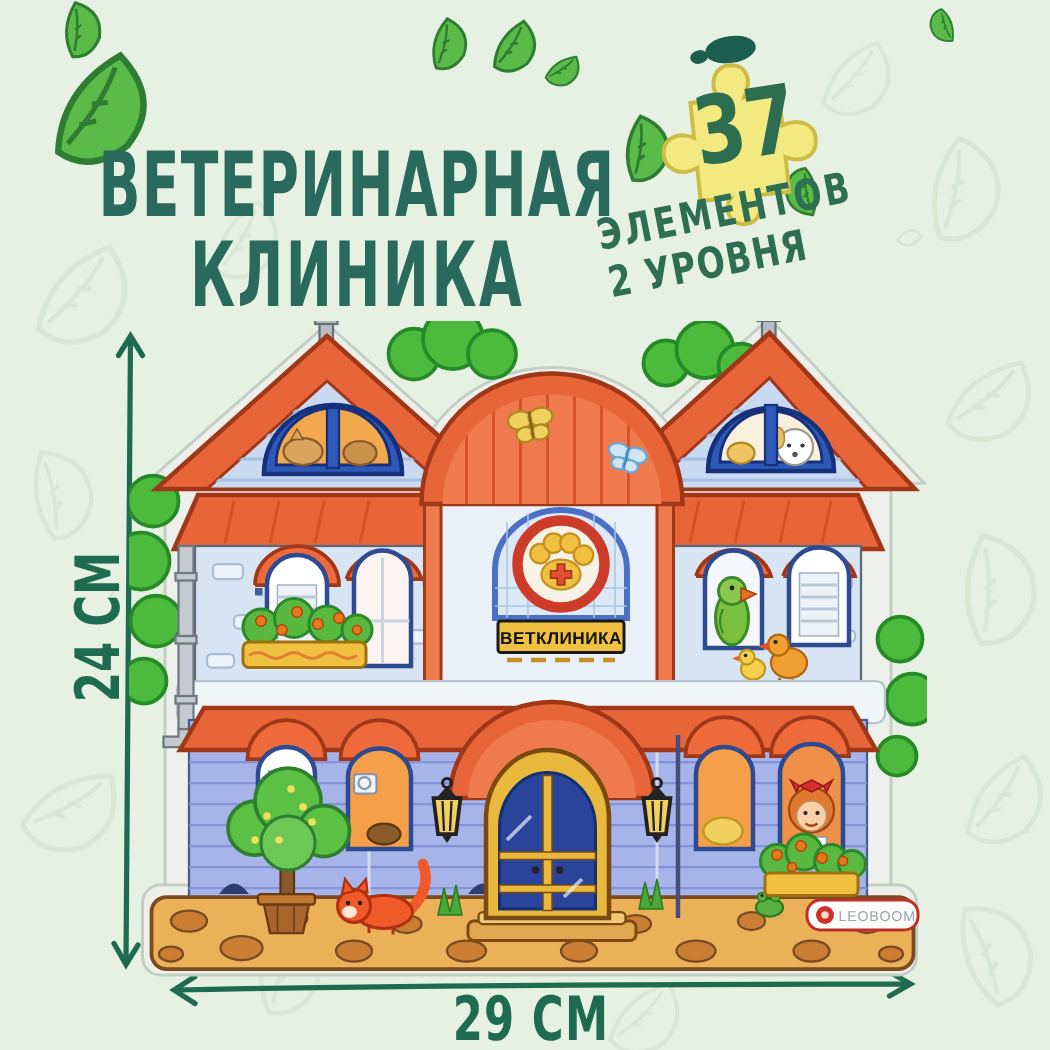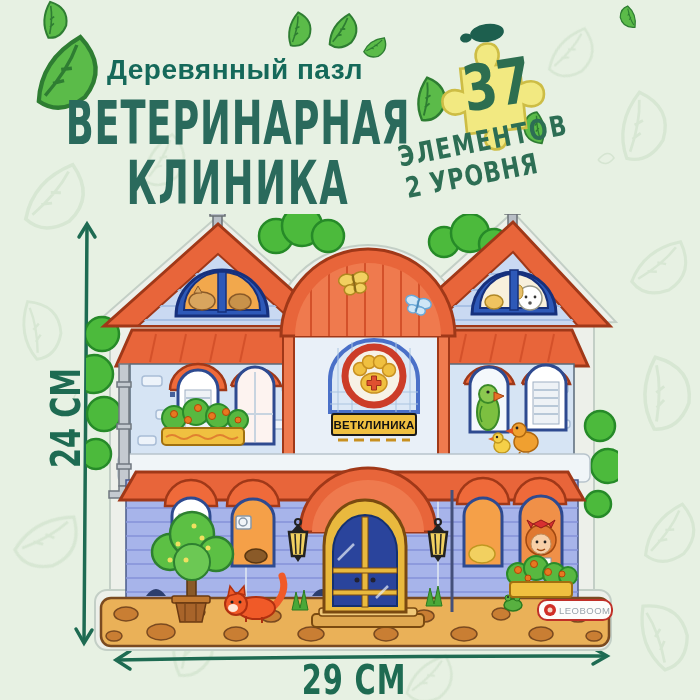--- a/index.html
+++ b/index.html
@@ -554,21 +554,20 @@
     <line x1="366" y1="276" x2="366" y2="398" stroke="#44507a" stroke-width="3"></line>
 
     <g>
       <rect x="452" y="386" width="74" height="20" rx="9" fill="#fdfdfb" stroke="#c03028" stroke-width="2"></rect>
       <circle cx="464" cy="396" r="6" fill="#d03028"></circle>
       <circle cx="464" cy="396" r="2.5" fill="#f8d8c8"></circle>
       <text x="473" y="400" font-family="Liberation Sans, sans-serif" font-size="9.5" fill="#9aa4ac" letter-spacing="0.5">LEOBOOM</text>
     </g>
   </svg>
 
-  <div class="abs subtitle">Деревянный пазл</div>
   <div class="abs title-line title1">ВЕТЕРИНАРНАЯ</div>
   <div class="abs title-line title2">КЛИНИКА</div>
   <div class="abs count">37</div>
   <div class="abs badge-line badge1">ЭЛЕМЕНТОВ</div>
   <div class="abs badge-line badge2">2 УРОВНЯ</div>
   <div class="abs dim dim-h">24 СМ</div>
   <div class="abs dim dim-w">29 СМ</div>
 
 </div>
 

